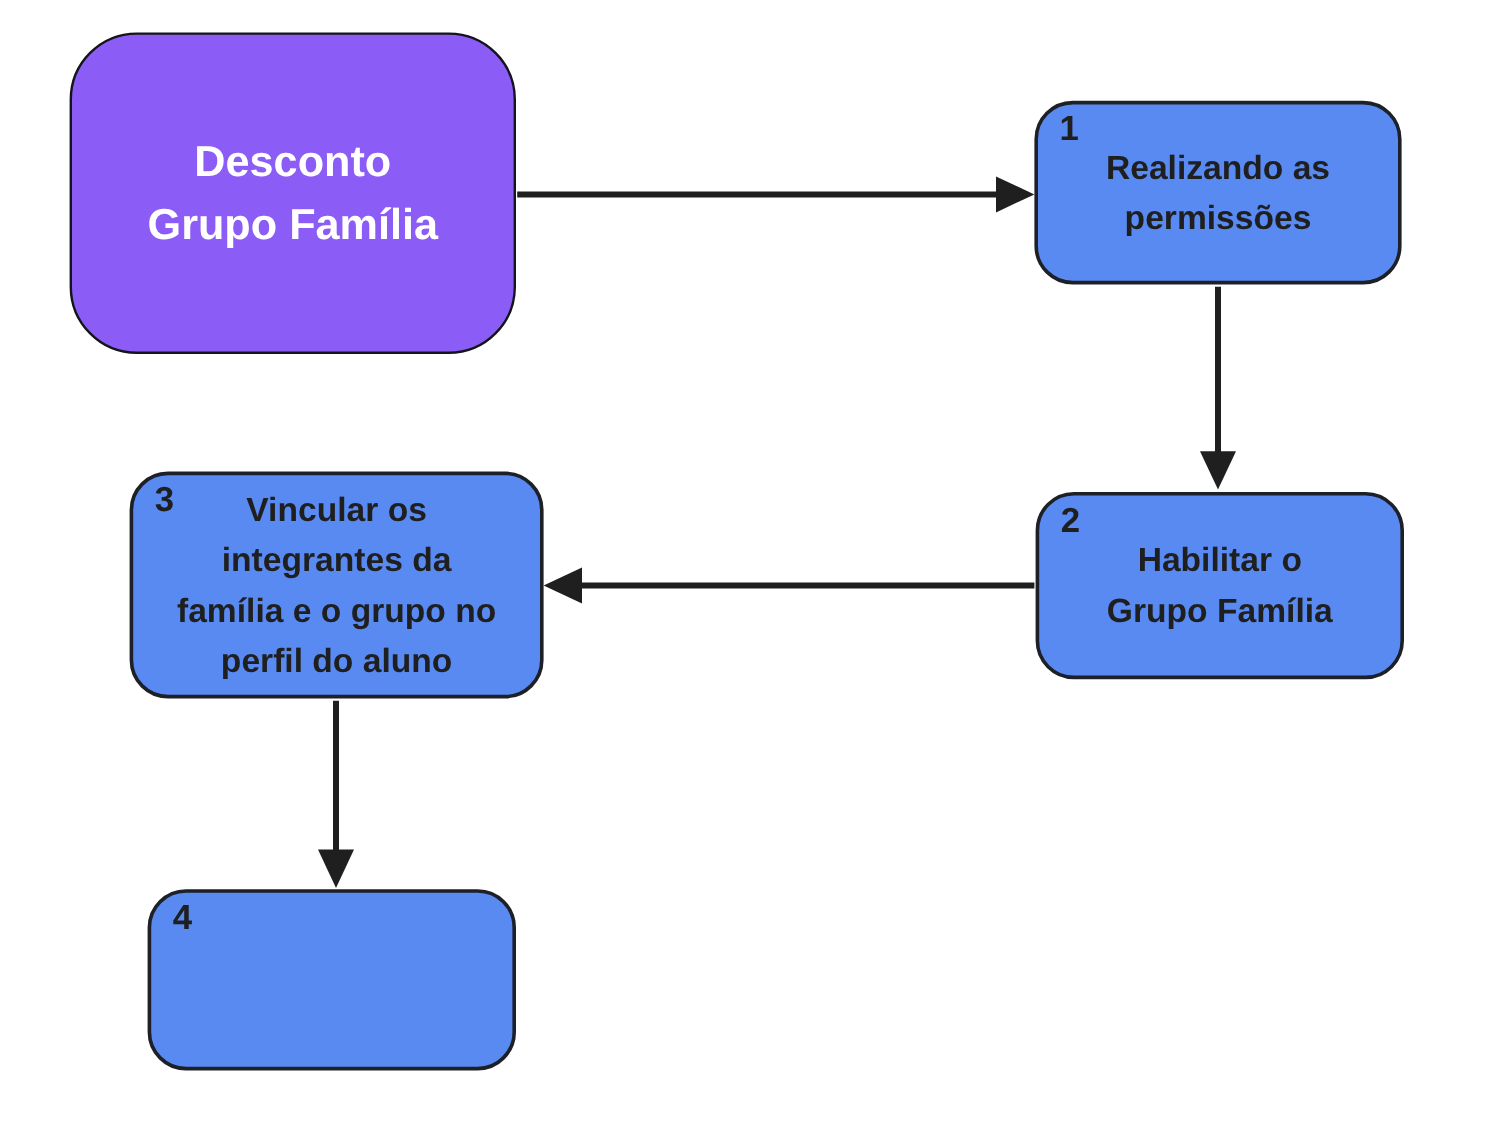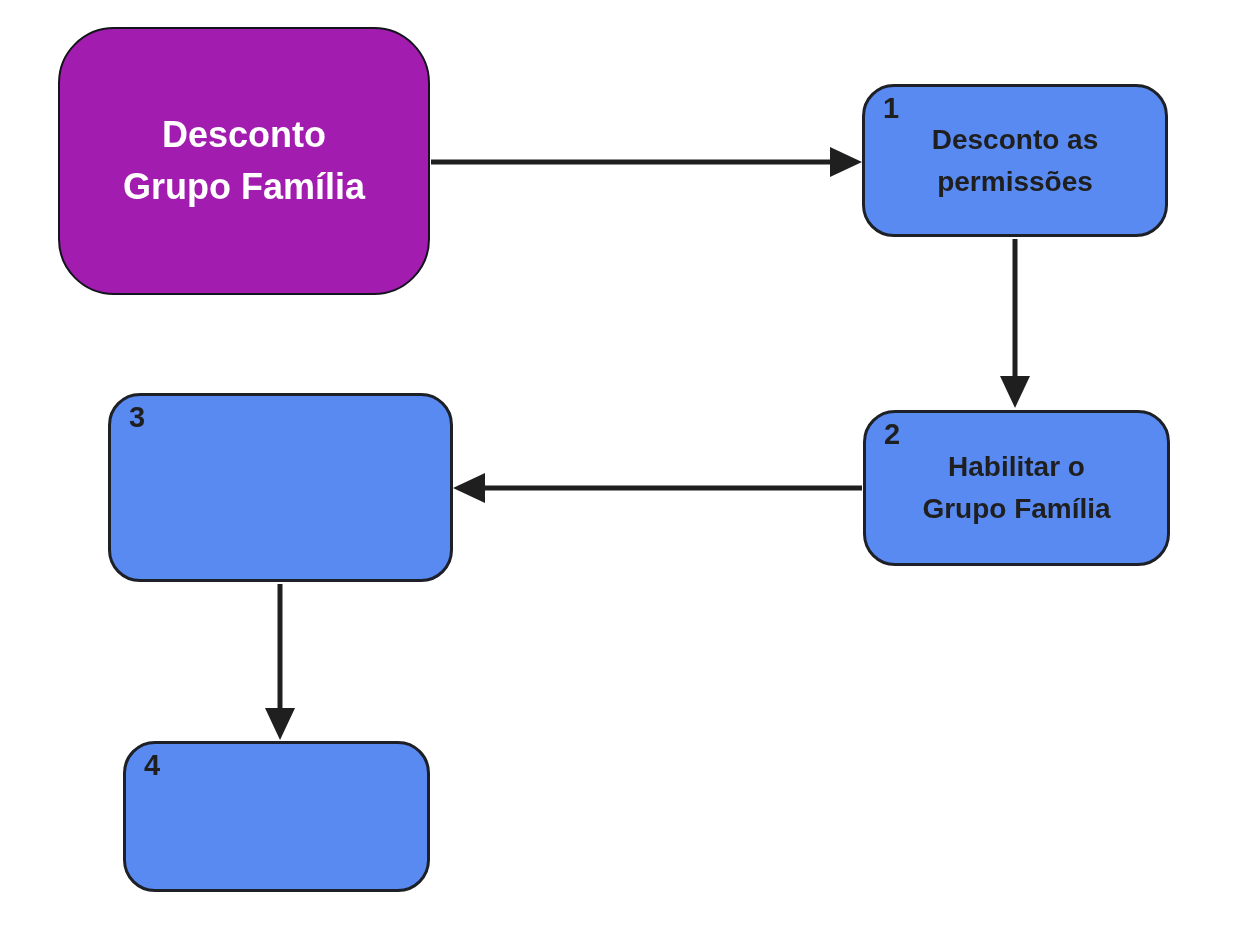--- a/index.html
+++ b/index.html
@@ -21,21 +21,21 @@
     position: absolute;
     box-sizing: border-box;
     display: flex;
     align-items: center;
     justify-content: center;
     text-align: center;
   }
   .title-box {
     left: 58px; top: 27px;
     width: 372px; height: 268px;
-    background: #a21caf;
+    background: #8b5cf6;
     border: 2px solid #14141c;
     border-radius: 56px;
     color: #ffffff;
     font-size: 36px;
     line-height: 1.45;
   }
   .step {
     background: #588af2;
     border: 3px solid #1d2026;
     border-radius: 32px;
@@ -84,31 +84,35 @@
     </g>
   </svg>
 
   <div class="node title-box">
     <div class="pre">Desconto
 Grupo Família</div>
   </div>
 
   <div class="node step step1">
     <span class="num">1</span>
-    <div class="pre">Desconto as
+    <div class="pre">Realizando as
 permissões</div>
   </div>
 
   <div class="node step step2">
     <span class="num">2</span>
     <div class="pre">Habilitar o
 Grupo Família</div>
   </div>
 
   <div class="node step step3">
     <span class="num">3</span>
+    <div class="pre">Vincular os
+integrantes da
+família e o grupo no
+perfil do aluno</div>
   </div>
 
   <div class="node step step4">
     <span class="num">4</span>
   </div>
 
 </div>
 
 </body></html>

